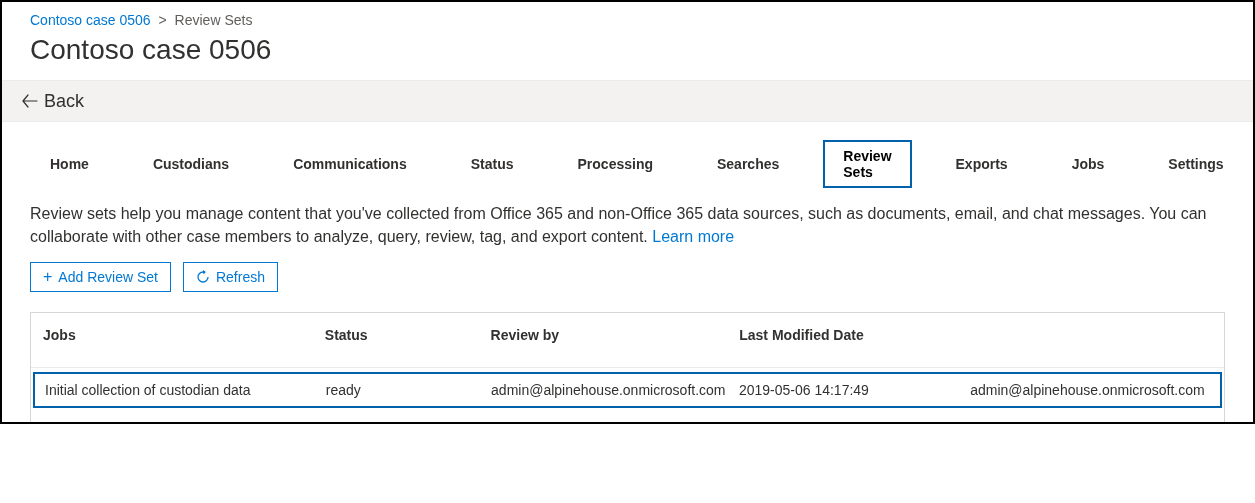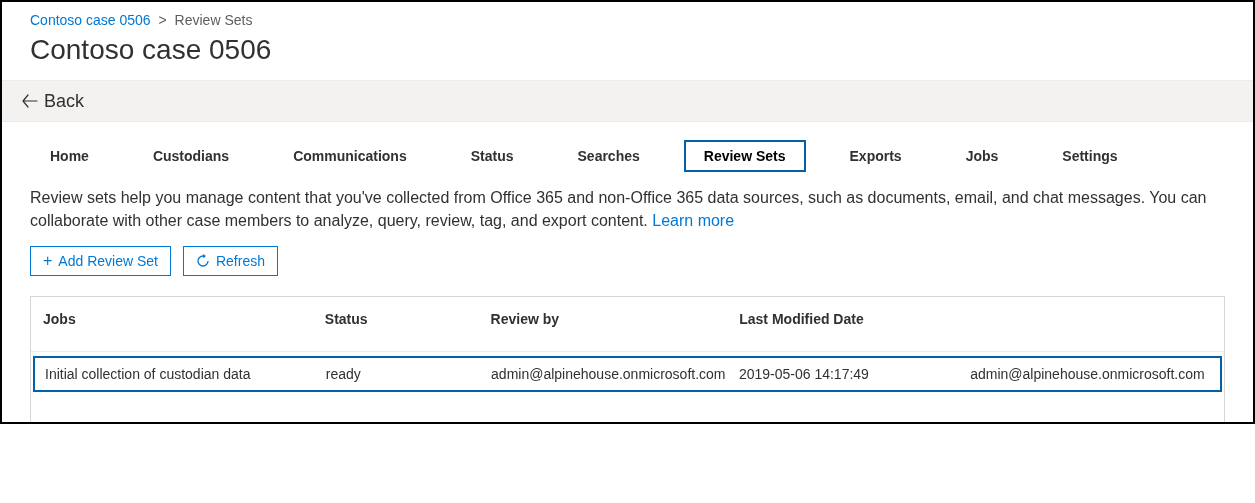--- a/index.html
+++ b/index.html
@@ -147,20 +147,21 @@
       </svg>
       <span>Back</span>
     </div>
   </div>
 
   <div class="tabs">
     <div class="tab">Home</div>
     <div class="tab">Custodians</div>
     <div class="tab">Communications</div>
     <div class="tab">Status</div>
+    <div class="tab">Processing</div>
     <div class="tab">Searches</div>
     <div class="tab selected">Review Sets</div>
     <div class="tab">Exports</div>
     <div class="tab">Jobs</div>
     <div class="tab">Settings</div>
   </div>
 
   <div class="descrow">
     <span>Review sets help you manage content that you've collected from Office 365 and non-Office 365 data sources, such as documents, email, and chat messages. You can collaborate with other case members to analyze, query, review, tag, and export content. </span><a href="#">Learn more</a>
   </div>

